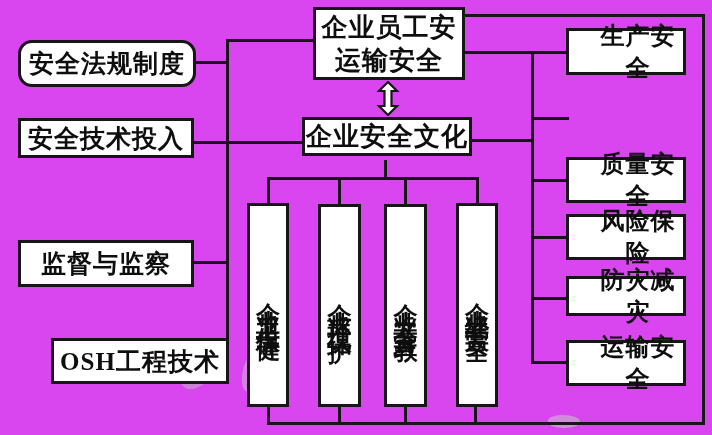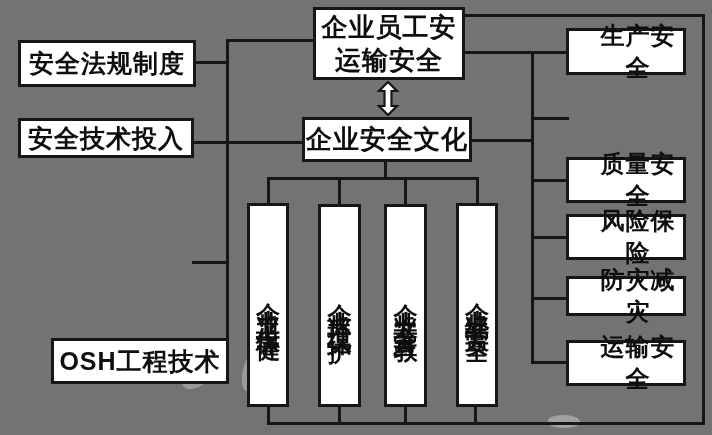--- a/index.html
+++ b/index.html
@@ -1,20 +1,20 @@
 <!DOCTYPE html>
 <html><head>
 <meta charset="utf-8">
 <style>
   html,body{margin:0;padding:0;background:#ffffff;}
   #canvas{
     position:relative;
     width:712px;height:435px;
-    background:#737373;
-    font-family:Liberation Sans, sans-serif;
+    background:#d946ef;
+    font-family:Liberation Serif, serif;
     overflow:hidden;
   }
   .box{
     position:absolute;
     border:3px solid #161616;
     background:#ffffff;
     box-sizing:border-box;
     display:flex;
     align-items:center;
     justify-content:center;
@@ -83,29 +83,32 @@
 
   <svg class="arrow" style="left:376px;top:81px;" width="24" height="35" viewBox="0 0 24 35">
     <path d="M12 1 L21 10 L15.5 10 L15.5 25 L21 25 L12 34 L3 25 L8.5 25 L8.5 10 L3 10 Z" fill="#ffffff" stroke="#161616" stroke-width="2.2" stroke-linejoin="miter"></path>
   </svg>
 
   <div class="box topbox hlabel" style="left:313px;top:7px;width:152px;height:73px;flex-direction:column;">
     <div>企业员工安</div>
     <div>运输安全</div>
   </div>
 
-  <div class="box centerbox hlabel" style="left:302px;top:117px;width:170px;height:45px;">
+  <div class="box centerbox hlabel" style="left:302px;top:117px;width:170px;height:39px;">
     <span>企业安全文化</span>
   </div>
 
-  <div class="box leftbox hlabel" style="left:18px;top:40px;width:178px;height:47px;">
+  <div class="box leftbox hlabel" style="left:18px;top:40px;width:178px;height:47px;border-radius:14px;">
     <span>安全法规制度</span>
   </div>
   <div class="box leftbox hlabel" style="left:18px;top:118px;width:176px;height:40px;">
     <span>安全技术投入</span>
+  </div>
+  <div class="box leftbox hlabel" style="left:18px;top:240px;width:176px;height:47px;">
+    <span>监督与监察</span>
   </div>
   <div class="box leftbox hlabel" style="left:18px;top:338px;width:178px;height:46px;margin-left:33px;">
     <span>OSH工程技术</span>
   </div>
 
   <div class="box rightbox hlabel" style="left:566px;top:28px;width:120px;height:47px;">
     <span>生产安全</span>
   </div>
   <div class="box rightbox hlabel" style="left:566px;top:157px;width:120px;height:46px;">
     <span>质量安全</span>

